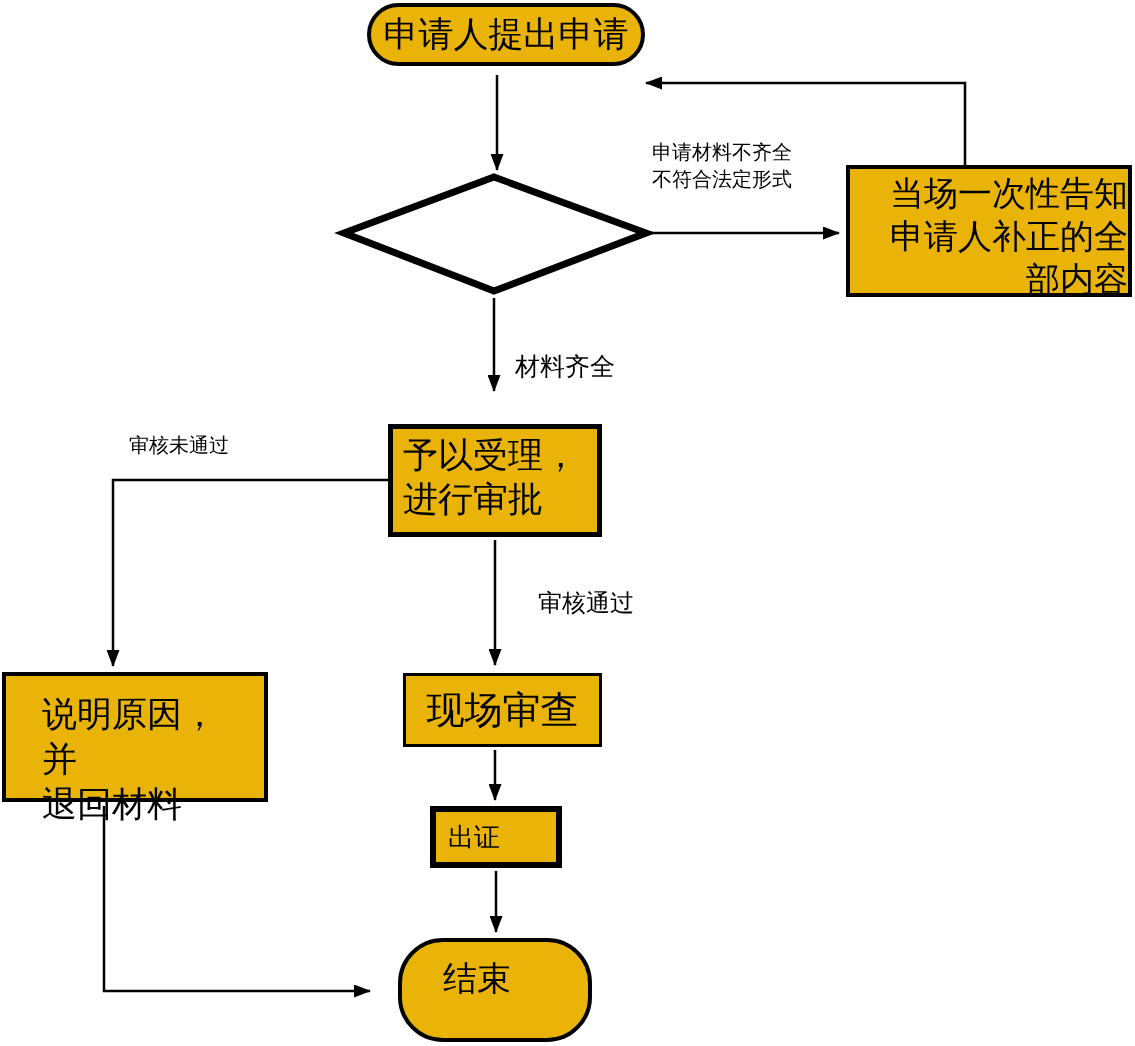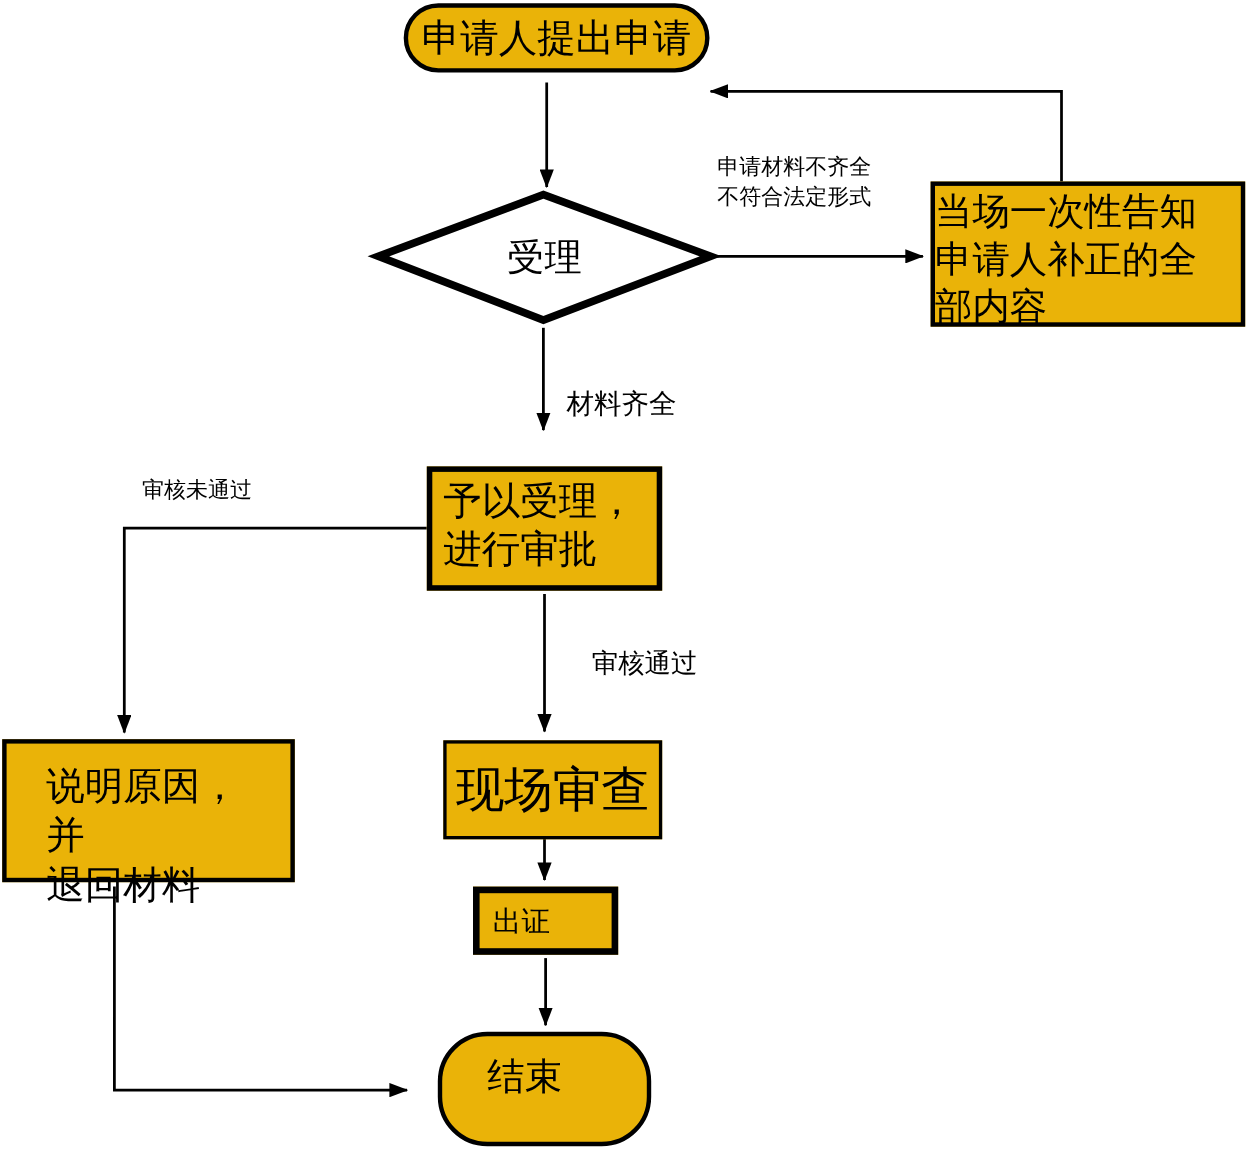--- a/index.html
+++ b/index.html
@@ -20,27 +20,27 @@
     color:#000000;
   }
   .plain { position:absolute; z-index:2; color:#000000; background:transparent; }
   .edge-label { position:absolute; z-index:3; color:#000000; white-space:nowrap; }
 
   #node-start  { left:367px; top:3px;   width:278px; height:63px;  border-width:4px; border-radius:33px;
                  font-size:35px; display:flex; align-items:center; justify-content:center; }
   #decision-label { left:344px; top:177px; width:302px; height:114px;
                  font-size:34px; display:flex; align-items:center; justify-content:center; }
   #node-notify { left:846px; top:165px; width:286px; height:132px; border-width:4px;
-                 font-size:34px; line-height:43px; text-align:left; padding-top:3px; }
+                 font-size:34px; line-height:43px; text-align:right; padding-top:3px; }
   #node-accept { left:388px; top:424px; width:214px; height:113px; border-width:5px;
                  font-size:35px; line-height:44px; padding:5px 0 0 10px; }
   #node-reject { left:2px;   top:672px; width:266px; height:130px; border-width:4px;
                  font-size:35px; line-height:45px; padding:16px 14px 0 36px; }
-  #node-review { left:403px; top:673px; width:199px; height:90px;  border-width:3px;
-                 font-size:44px; display:flex; align-items:center; justify-content:center; }
+  #node-review { left:403px; top:673px; width:199px; height:74px;  border-width:3px;
+                 font-size:38px; display:flex; align-items:center; justify-content:center; }
   #node-cert   { left:430px; top:806px; width:132px; height:62px;  border-width:6px;
                  font-size:26px; display:flex; align-items:center; padding-left:12px; }
   #node-end    { left:398px; top:938px; width:194px; height:104px; border-width:4px; border-radius:45px;
                  font-size:34px; display:flex; align-items:flex-start; justify-content:center;
                  padding-top:14px; padding-right:36px; }
 
   #lbl-incomplete { left:652px; top:139px; font-size:20px; line-height:27px; }
   #lbl-complete   { left:515px; top:350px; font-size:25px; }
   #lbl-fail       { left:129px; top:432px; font-size:20px; }
   #lbl-pass       { left:538px; top:587px; font-size:24px; }
@@ -67,23 +67,20 @@
     <path d="M496,871 L496,932" fill="none" stroke="#000" stroke-width="2.5" marker-end="url(#arr)"></path>
     <path d="M104,806 L104,991 L370,991" fill="none" stroke="#000" stroke-width="2.5" marker-end="url(#arr)"></path>
 
     <polygon points="494,177 646,233 494,291 344,233" fill="#ffffff" stroke="#000000" stroke-width="7"></polygon>
   </svg>
 
   <div class="node" id="node-start">
     <span>申请人提出申请</span>
   </div>
 
-  <div class="plain" id="decision-label">
-    <span>受理</span>
-  </div>
 
   <div class="node" id="node-notify">
     <div>当场一次性告知</div>
     <div>申请人补正的全</div>
     <div>部内容</div>
   </div>
 
   <div class="node" id="node-accept">
     <div>予以受理，</div>
     <div>进行审批</div>

